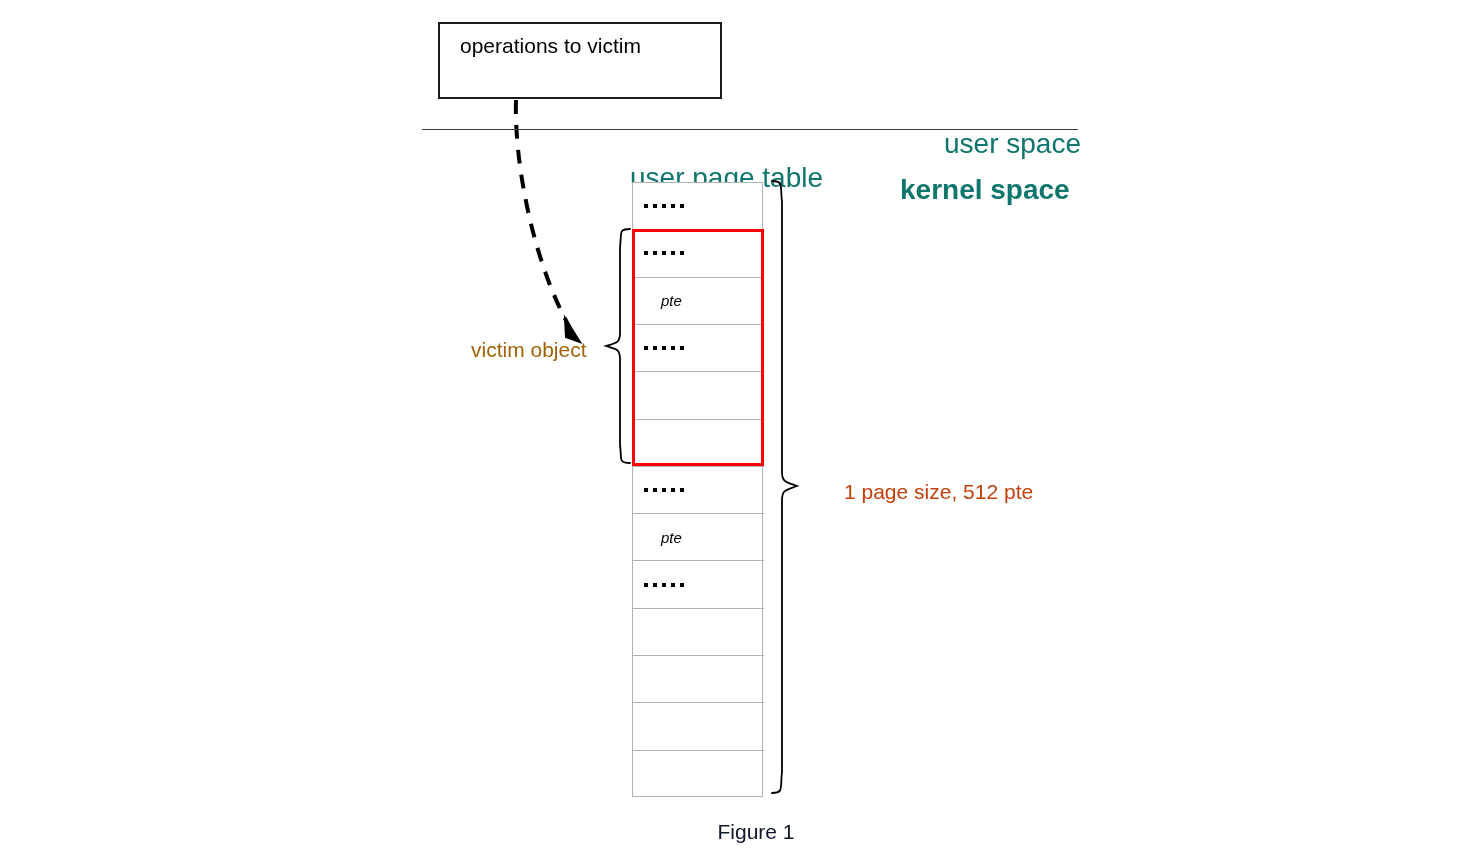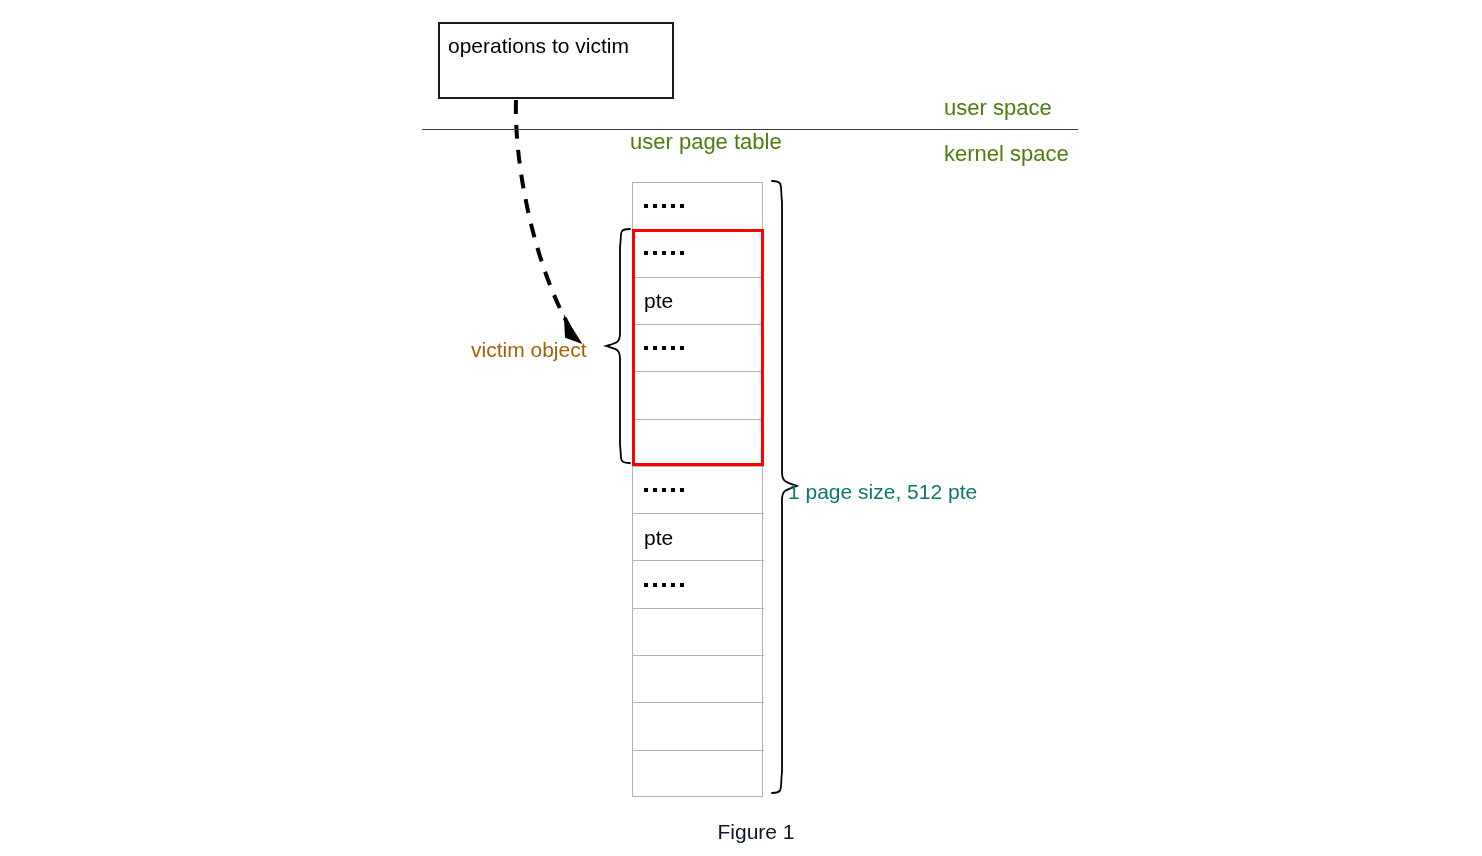--- a/index.html
+++ b/index.html
@@ -21,44 +21,45 @@
     left: 0; top: 0;
     width: 1482px;
     height: 856px;
   }
 
   
   #note-box {
     position: absolute;
     left: 438px;
     top: 22px;
-    width: 236px;
+    width: 284px;
     height: 77px;
     border: 2px solid #1a1a1a;
     box-sizing: border-box;
     background: #ffffff;
-    padding: 8px 0 0 8px;
+    padding: 8px 0 0 20px;
   }
   #note-box .line {
     font-size: 21px;
     line-height: 27px;
     white-space: nowrap;
     color: #000;
   }
 
   
   .reg-label {
     position: absolute;
-    font-size: 22px;
-    line-height: 21px;
-    white-space: nowrap;
-    color: #4d7c0f;
+    font-size: 28px;
+    line-height: 21px;
+    white-space: nowrap;
+    color: #0f766e;
+    margin-top: 36px;
   }
   #label-user-space   { left: 944px; top: 97px; }
-  #label-kernel-space { left: 944px; top: 143px; }
+  #label-kernel-space { left: 900px; top: 143px; font-weight: bold; }
   #label-user-pt      { left: 630px; top: 131px; }
 
   
   #divider {
     position: absolute;
     left: 422px;
     top: 129px;
     width: 656px;
     height: 0;
     border-top: 1.6px solid #3d3d3d;
@@ -80,25 +81,26 @@
     left: 0;
     width: 131px;
     height: 47.3px;
     box-sizing: border-box;
     border-bottom: 1.5px solid #b3b3b3;
     display: flex;
     align-items: center;
   }
   .pt-cell.last { border-bottom: none; }
   .pt-cell .cell-text {
-    font-size: 21px;
-    line-height: 21px;
-    padding-left: 11px;
+    font-size: 15px;
+    line-height: 21px;
+    padding-left: 28px;
     white-space: nowrap;
     color: #000;
+    font-style: italic;
   }
   .pt-cell .cell-dots {
     padding-left: 11px;
     display: flex;
     align-items: center;
     gap: 5px;
   }
   .pt-cell .cell-dots i {
     display: block;
     width: 4px;
@@ -128,26 +130,26 @@
     position: absolute;
     left: 471px;
     top: 339px;
     font-size: 21px;
     line-height: 21px;
     white-space: nowrap;
     color: #a16207;
   }
   #label-page-size {
     position: absolute;
-    left: 788px;
+    left: 844px;
     top: 481px;
     font-size: 21px;
     line-height: 21px;
     white-space: nowrap;
-    color: #0f766e;
+    color: #c2410c;
   }
 
   
   #arrow-svg {
     position: absolute;
     left: 470px;
     top: 90px;
     overflow: visible;
   }
 

